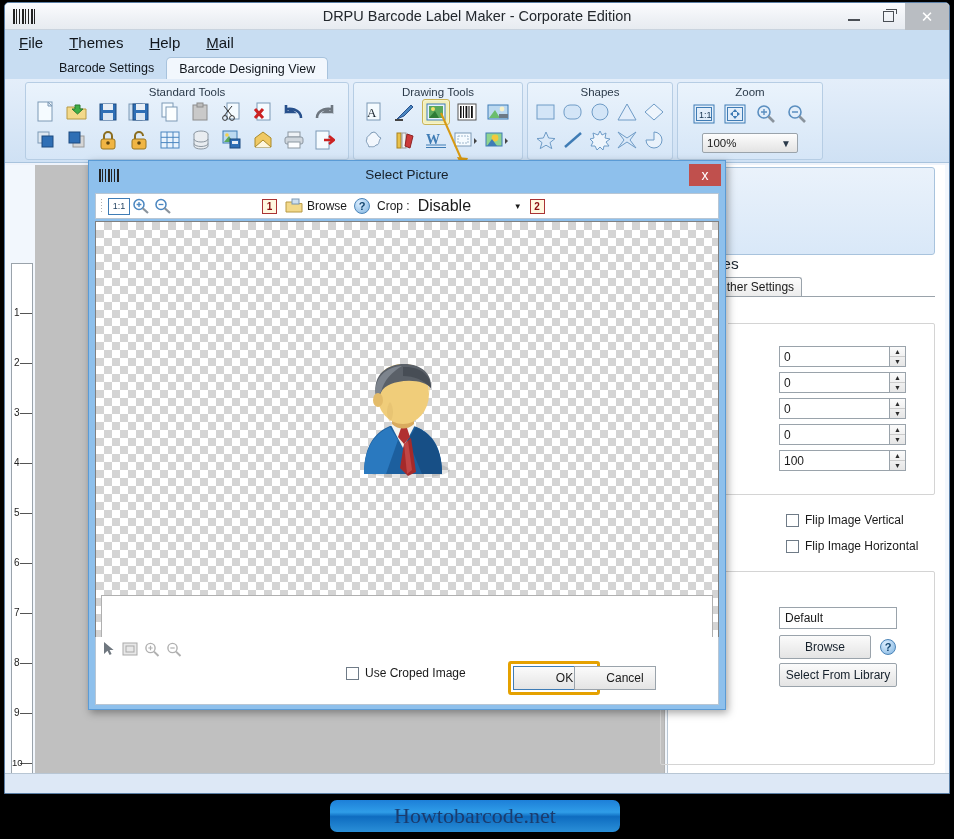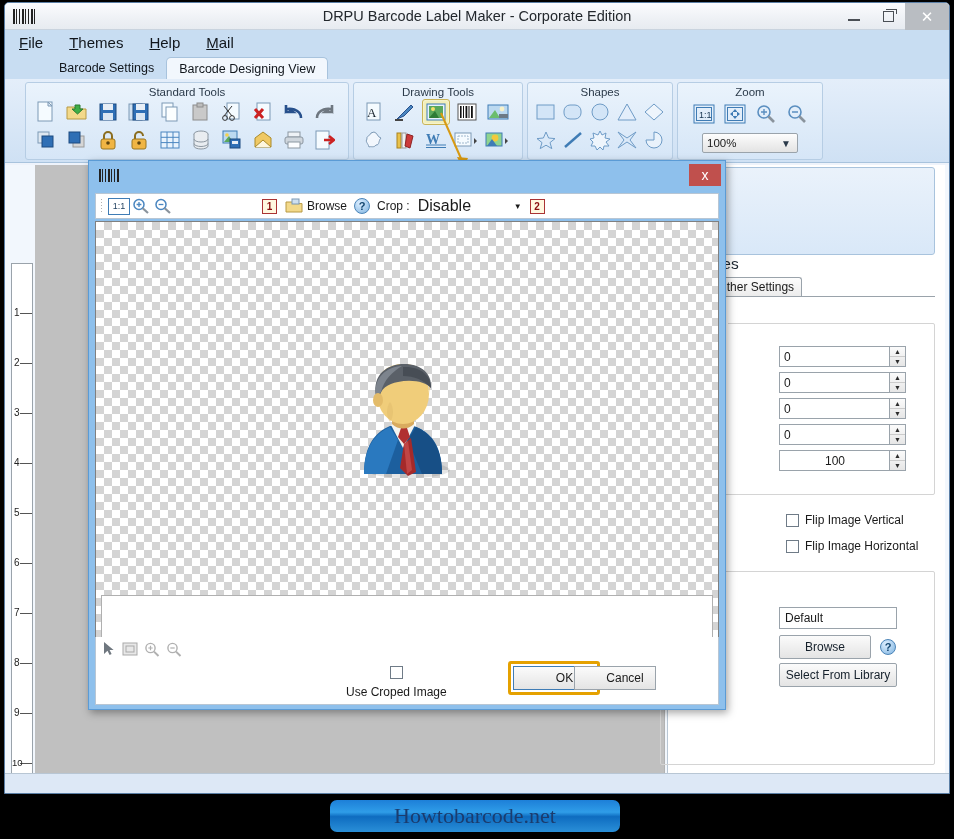--- a/index.html
+++ b/index.html
@@ -806,21 +806,21 @@
           <div class="flabel" style="left:14px; top:105px;">          :</div>
           <div class="spin" style="left:118px; top:100px; width:127px;">
             <span>0</span>
             <div class="arrows">
                 <i>▲</i>
                 <i>▼</i>
               </div>
           </div>
 
           <div class="flabel" style="left:14px; top:131px;">parency :</div>
-          <div class="spin" style="left:118px; top:126px; width:127px;padding-left:41px;">
+          <div class="spin" style="left:118px; top:126px; width:127px;">
             <span>100</span>
             <div class="arrows">
                 <i>▲</i>
                 <i>▼</i>
               </div>
           </div>
         </div>
 
         <div class="fieldset" style="left:-8px; top:336px; right:10px; height:62px; border:none;">
           <div class="flabel" style="left:14px; top:14px;">ay Scale</div>
@@ -849,20 +849,21 @@
 
     </div>
 
     <div class="statusbar"></div>
   </div>
 
   <div class="dialog">
 
     <div class="dlg-title">
       <div class="dlg-barcode"></div>
+      <div class="dlg-title-text">Select Picture</div>
       <div class="dlg-close">x</div>
     </div>
 
     <div class="dlg-toolbar">
       <div class="grip"></div>
       <div class="onetoone">1:1</div>
       <div class="mag">
         <svg width="18" height="16">
             <circle cx="7" cy="6.5" r="5" fill="none" stroke="#4a86c0" stroke-width="1.5"></circle>
             <path d="M10.7 10.2 L16 15" stroke="#8a939c" stroke-width="2.2"></path>
@@ -945,21 +946,21 @@
               <path d="M10 9.6 L14.5 14" stroke="#b0b0b0" stroke-width="2"></path>
               <path d="M4.3 6h4.4M6.5 3.8v4.4" stroke="#b0b0b0" stroke-width="1.2"></path>
             </svg></span>
         <span><svg width="16" height="15">
               <circle cx="6.5" cy="6" r="4.6" fill="none" stroke="#b0b0b0" stroke-width="1.4"></circle>
               <path d="M10 9.6 L14.5 14" stroke="#b0b0b0" stroke-width="2"></path>
               <path d="M4.3 6h4.4" stroke="#b0b0b0" stroke-width="1.2"></path>
             </svg></span>
       </div>
 
-      <div class="cbx" style="left:250px; top:29px;flex-direction:column;">
+      <div class="cbx" style="left:250px; top:29px;">
         <span class="box"></span>
         <span>Use Croped Image</span>
       </div>
 
       <div class="dlg-ok-wrap">
         <div class="dlg-btn focus">OK</div>
       </div>
       <div class="dlg-btn" style="position:absolute; left:478px; top:29px;padding-left:20px;">Cancel</div>
     </div>
   </div>

